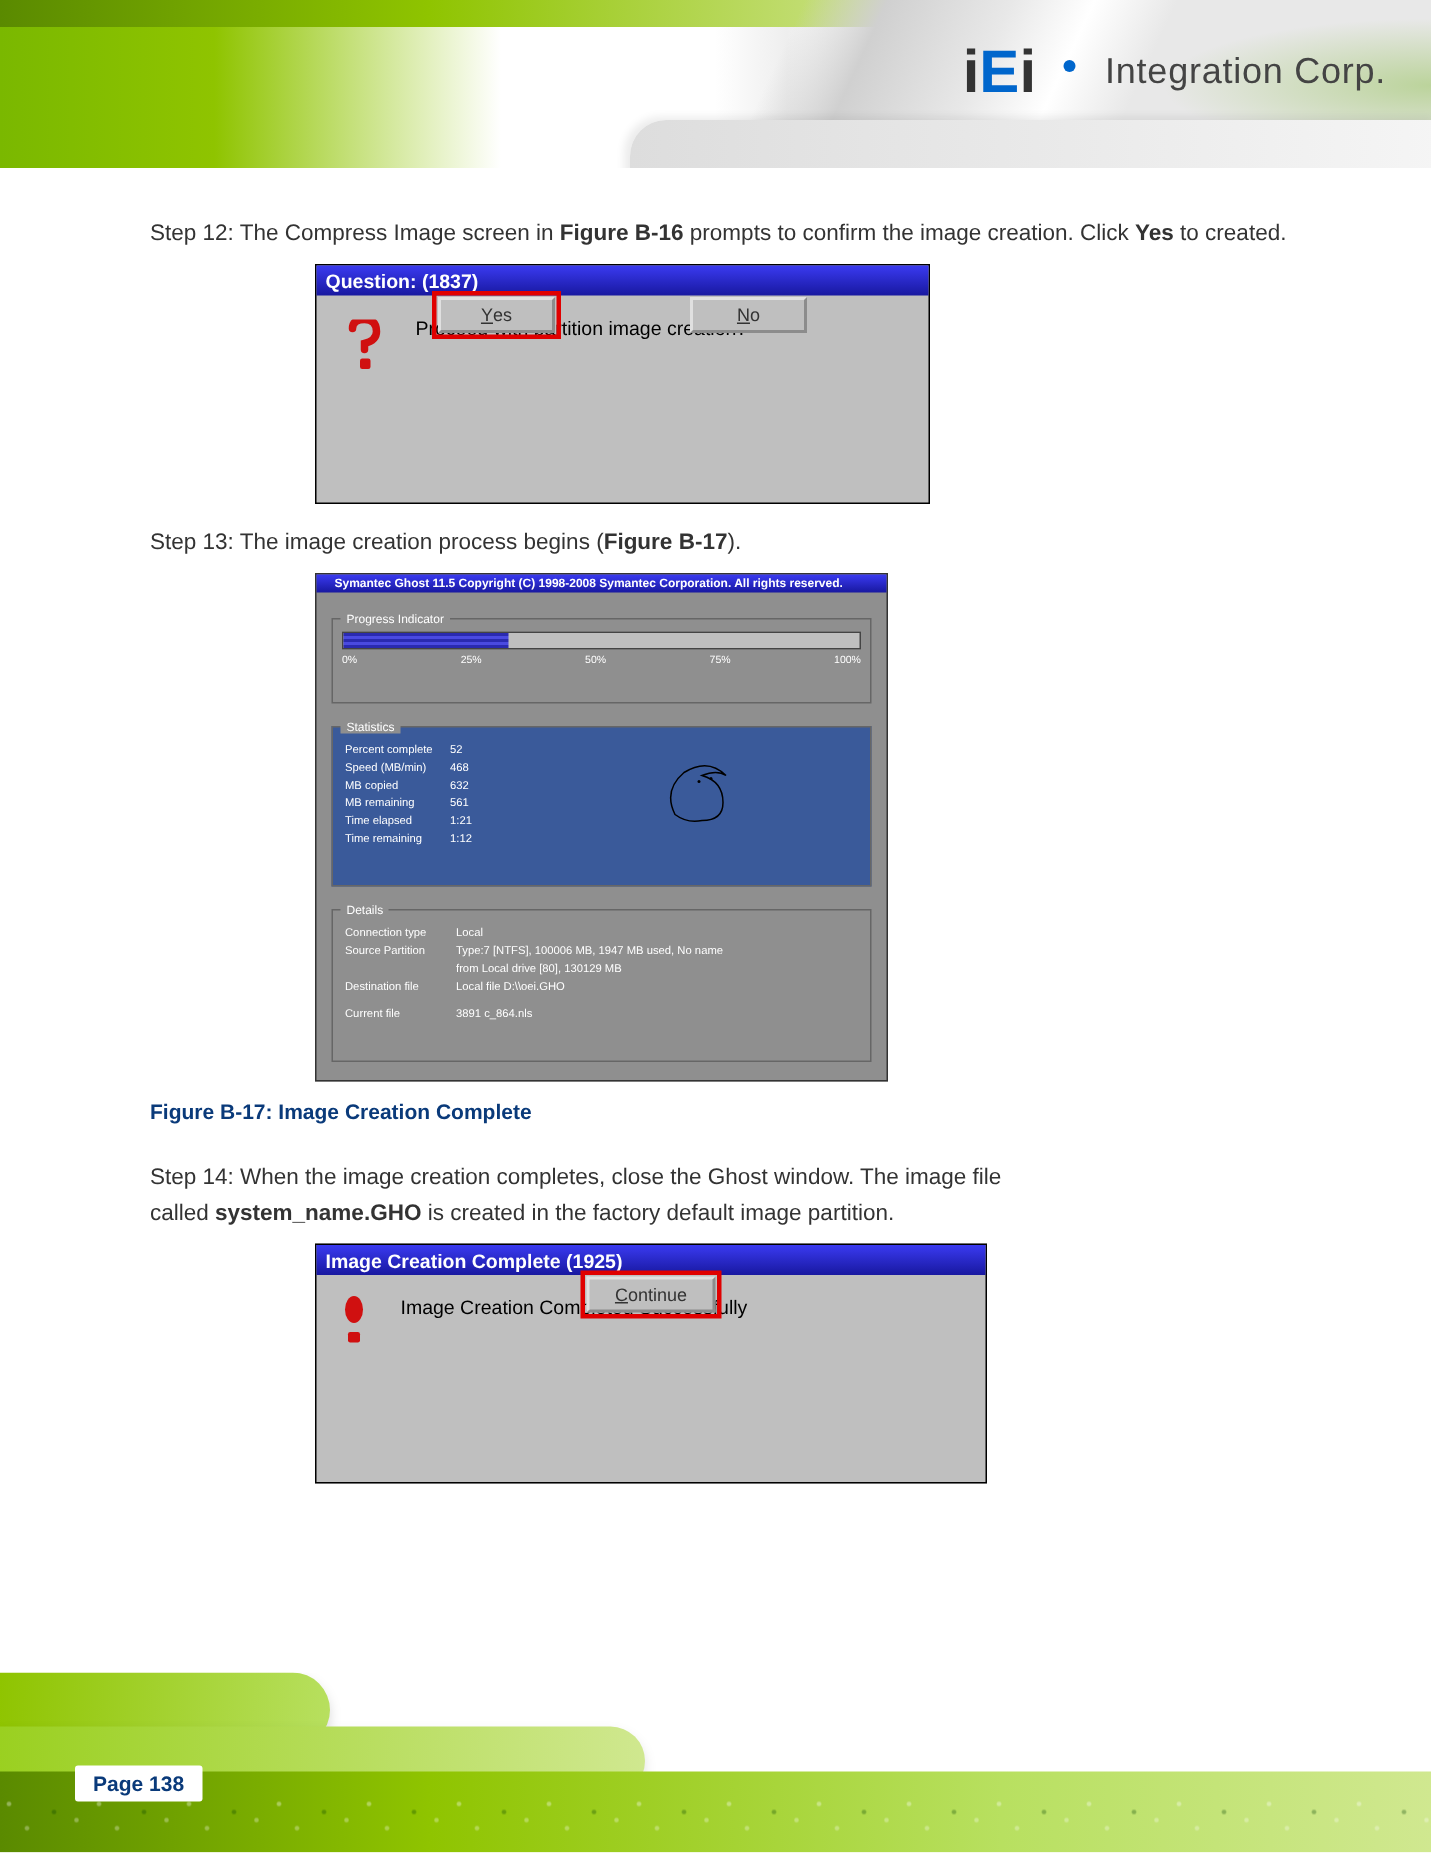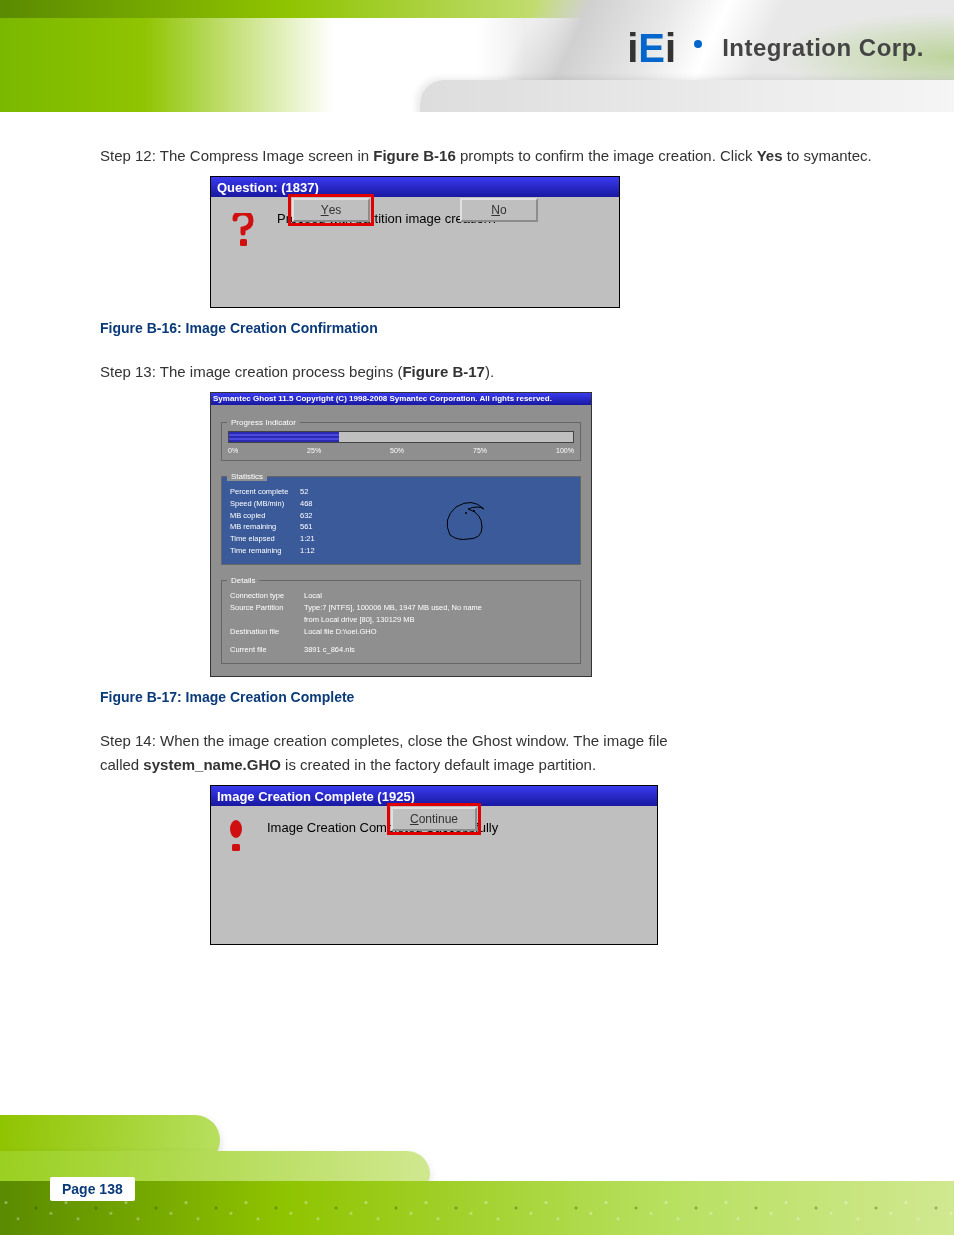--- a/index.html
+++ b/index.html
@@ -18,53 +18,53 @@
   .header-right {
     position: absolute; right: 0; top: 0; height: 112px; width: 500px;
     background: linear-gradient(115deg, transparent 0%, transparent 15%, #d0d0d0 25%, #e8e8e8 40%, #fff 50%, #e8e8e8 60%);
   }
   .logo-block {
     position: absolute; right: 30px; top: 28px; display: flex; align-items: center; gap: 16px;
   }
   .logo-iei { display: flex; align-items: flex-end; font-weight: 900; font-size: 40px; color: #333; line-height: 1; }
   .logo-e { color: #0066cc; }
   .logo-dot { width: 8px; height: 8px; background: #0066cc; border-radius: 50%; margin: 0 4px 8px 2px; }
-  .logo-corp { font-size: 24px; font-weight: 700; color: #444; letter-spacing: 0.5px; }
+  .logo-corp { font-size: 24px; font-weight: 400; color: #444; letter-spacing: 0.5px; }
   .logo-accent { position: absolute; right: 0; top: 12px; width: 180px; height: 90px;
     background: radial-gradient(ellipse at right, rgba(120,180,40,0.4), transparent 70%); }
   .header-curve {
     position: absolute; top: 80px; left: 420px; width: 540px; height: 40px;
     border-radius: 24px 0 0 0; background: linear-gradient(90deg, #ddd, #f5f5f5);
     box-shadow: -4px -2px 6px rgba(0,0,0,0.08);
   }
 
   
   .doc-body { position: absolute; top: 130px; left: 100px; right: 60px; color: #333; }
   .para { font-size: 15px; line-height: 1.6; margin: 14px 0 8px; }
   .bold { font-weight: bold; }
   .fig-caption { font-size: 14px; font-weight: bold; color: #0a3a7a; margin: 12px 0 24px; }
 
   
   .dlg { position: relative; border: 1px solid #000; background: #bfbfbf; font-family: "Tahoma", Arial, sans-serif; }
-  .dlg1 { width: 410px; height: 132px; margin-left: 110px; margin-top: 4px; }
+  .dlg1 { width: 410px; height: 160px; margin-left: 110px; margin-top: 4px; }
   .titlebar { height: 20px; background: linear-gradient(#3a3af0, #1818a0); color: #fff; font-size: 13px; font-weight: bold; padding: 2px 6px; display: flex; align-items: center; }
   .dlg-content { position: relative; padding: 14px 16px 10px; }
   .q-icon { width: 28px; height: 36px; position: absolute; left: 18px; top: 16px; }
   .dlg-text { margin-left: 50px; font-size: 13px; color: #000; }
   .btn-row { position: absolute; bottom: 14px; left: 0; right: 0; display: flex; justify-content: center; gap: 90px; }
   .dlg-btn { width: 78px; height: 24px; background: #bfbfbf; border: 2px outset #e0e0e0; font-size: 12px; display: flex; align-items: center; justify-content: center; }
   .dlg-btn .ul { text-decoration: underline; }
   .red-box { outline: 3px solid #e00000; outline-offset: 1px; }
 
   
   .ghost-wrap { width: 382px; margin-left: 110px; margin-top: 8px; background: #8f8f8f; border: 1px solid #333; font-size: 8px; color: #fff; position: relative; }
-  .ghost-title { height: 12px; background: linear-gradient(#3a3af0, #1818a0); color: #fff; font-size: 8px; padding: 1px 2px; font-weight: bold; }
+  .ghost-title { height: 12px; background: linear-gradient(#3a3af0, #1818a0); color: #fff; font-size: 8px; padding: 1px 12px; font-weight: bold; }
   .ghost-body { padding: 8px 10px 6px; border-radius: 13px; }
   .ghost-group-lbl { background: #8f8f8f; color: #fff; font-size: 8px; display: inline-block; padding: 0 4px; position: relative; top: 5px; left: 6px; }
-  .ghost-box { border: 1px solid #666; padding: 8px 6px 6px; margin-bottom: 6px; }
+  .ghost-box { border: 1px solid #666; padding: 8px 6px 24px; margin-bottom: 6px; }
   .prog-bar { height: 12px; border: 1px solid #444; background: #bfbfbf; position: relative; margin-bottom: 4px; }
   .prog-fill { position: absolute; left: 0; top: 0; bottom: 0; width: 32%; background: repeating-linear-gradient(0deg, #2a2ab0 0 2px, #4a4ae0 2px 4px); }
   .ticks { display: flex; justify-content: space-between; font-size: 7px; color: #fff; }
   .stats-row { display: flex; gap: 20px; }
   .stats-table { font-size: 7.5px; line-height: 1.3; color: #fff; }
   .stats-table td:first-child { width: 66px; }
   .stats-val { background: #3a5a9a; display: inline-block; min-width: 36px; padding: 0 2px; color: #fff; }
   .ghost-logo-area { flex: 1; display: flex; align-items: center; justify-content: center; }
   .details-table { font-size: 7.5px; line-height: 1.35; color: #fff; }
   .details-table td:first-child { width: 72px; }
@@ -107,21 +107,21 @@
     <span class="logo-corp">Integration Corp.</span>
   </div>
 </div>
 
 <div style="position:absolute; top:60px; right:40px; font-size:15px; color:#0a3a7a; font-weight:bold; opacity:0;">KINO-DA750-i2 Mini-ITX SBC</div>
 
 <div class="doc-body">
 
   <p class="para">
     <span>Step 12:</span>
-    <span>The Compress Image screen in </span><span class="bold">Figure B-16</span><span> prompts to confirm the image creation. Click </span><span class="bold">Yes</span><span> to symantec.</span>
+    <span>The Compress Image screen in </span><span class="bold">Figure B-16</span><span> prompts to confirm the image creation. Click </span><span class="bold">Yes</span><span> to created.</span>
   </p>
 
   <div class="dlg dlg1">
     <div class="titlebar">
         <span>Question: (1837)</span>
       </div>
     <div class="dlg-content">
       <svg class="q-icon" viewBox="0 0 28 36">
         <path d="M6 6 Q6 0 14 0 Q22 0 22 8 Q22 14 14 16 L14 20" stroke="#d01010" stroke-width="5" fill="none" stroke-linecap="round"></path>
         <rect x="11" y="26" width="7" height="7" rx="1.5" fill="#d01010"></rect>
@@ -133,21 +133,20 @@
             <span>es</span>
           </div>
         <div class="dlg-btn">
             <span class="ul">N</span>
             <span>o</span>
           </div>
       </div>
     </div>
   </div>
 
-  <p class="fig-caption">Figure B-16: Image Creation Confirmation</p>
 
   <p class="para">
     <span>Step 13:</span>
     <span>The image creation process begins (</span><span class="bold">Figure B-17</span><span>).</span>
   </p>
 
   <div class="ghost-wrap">
     <div class="ghost-title">Symantec Ghost 11.5  Copyright (C) 1998-2008 Symantec Corporation. All rights reserved.</div>
     <div class="ghost-body">
       <span class="ghost-group-lbl">Progress Indicator</span>

